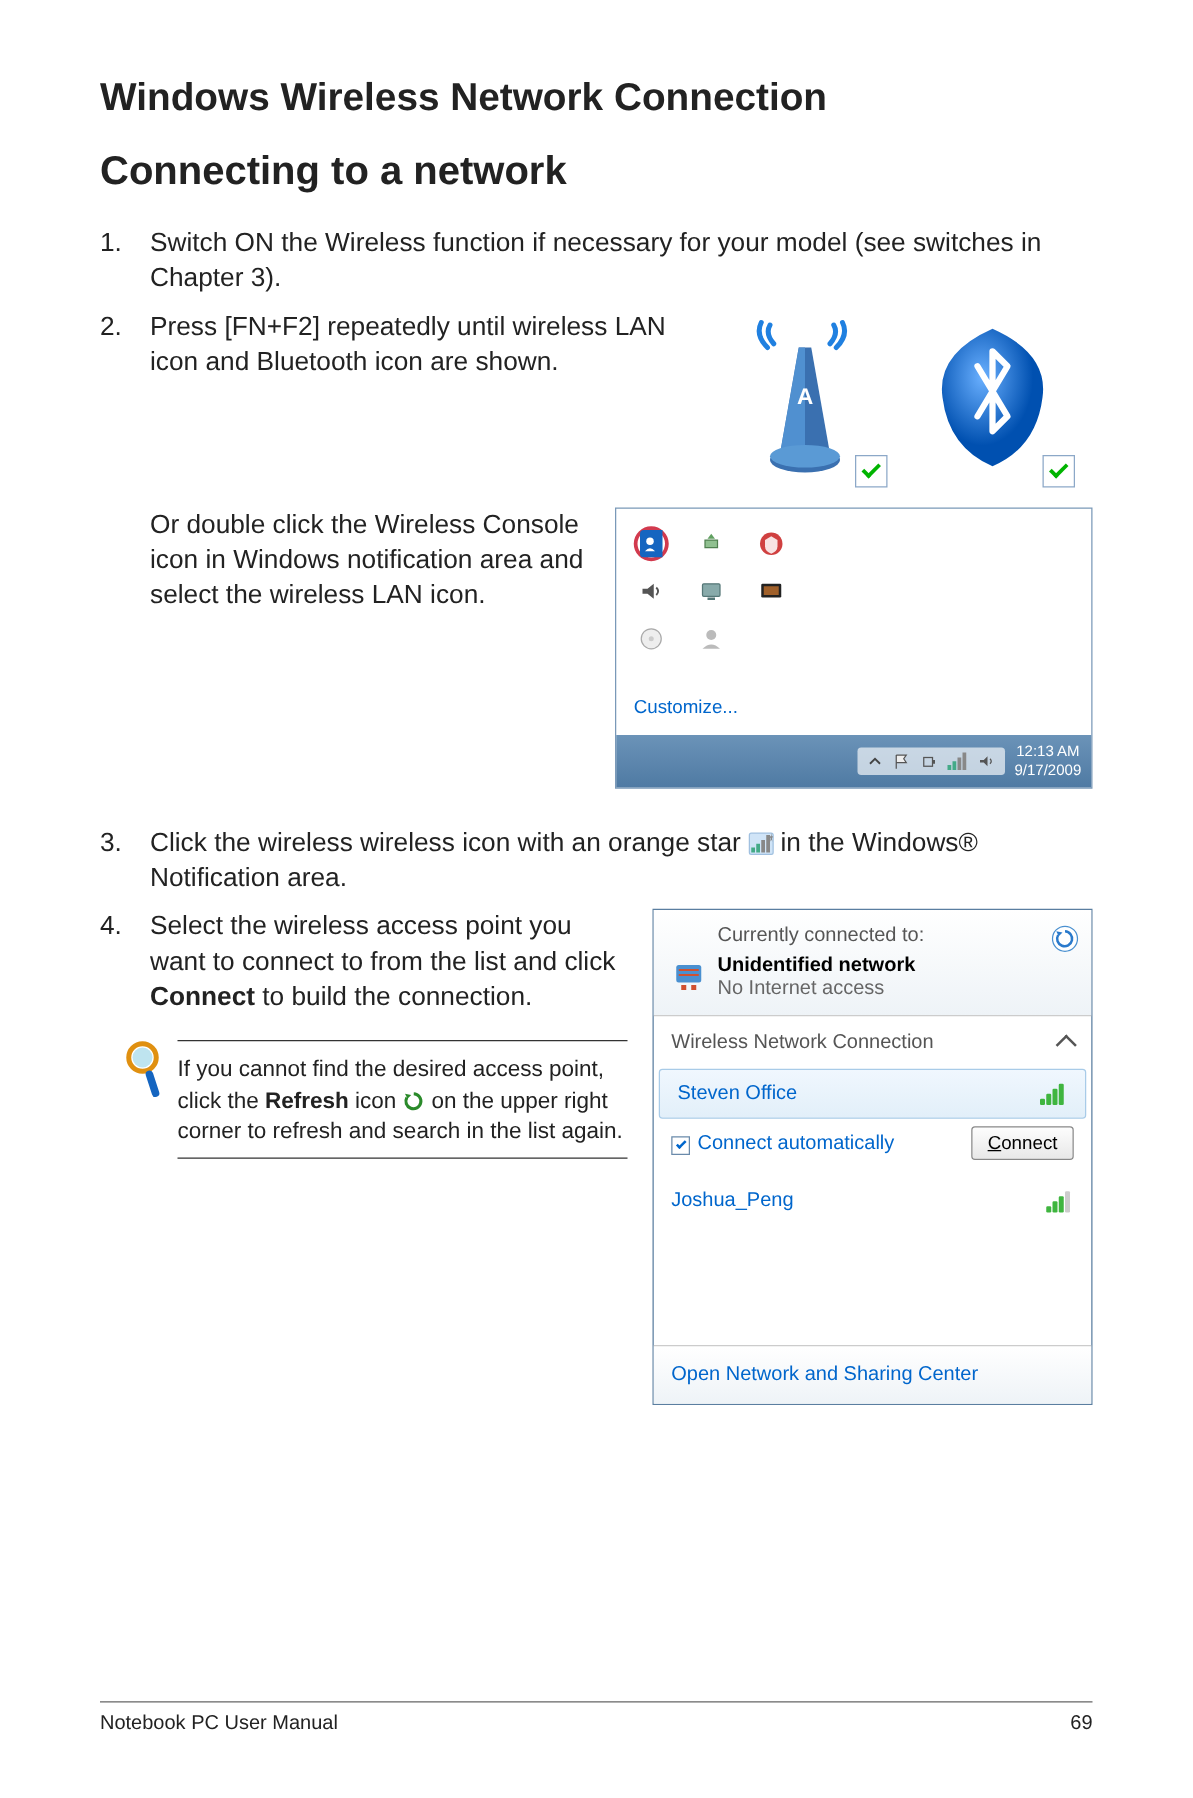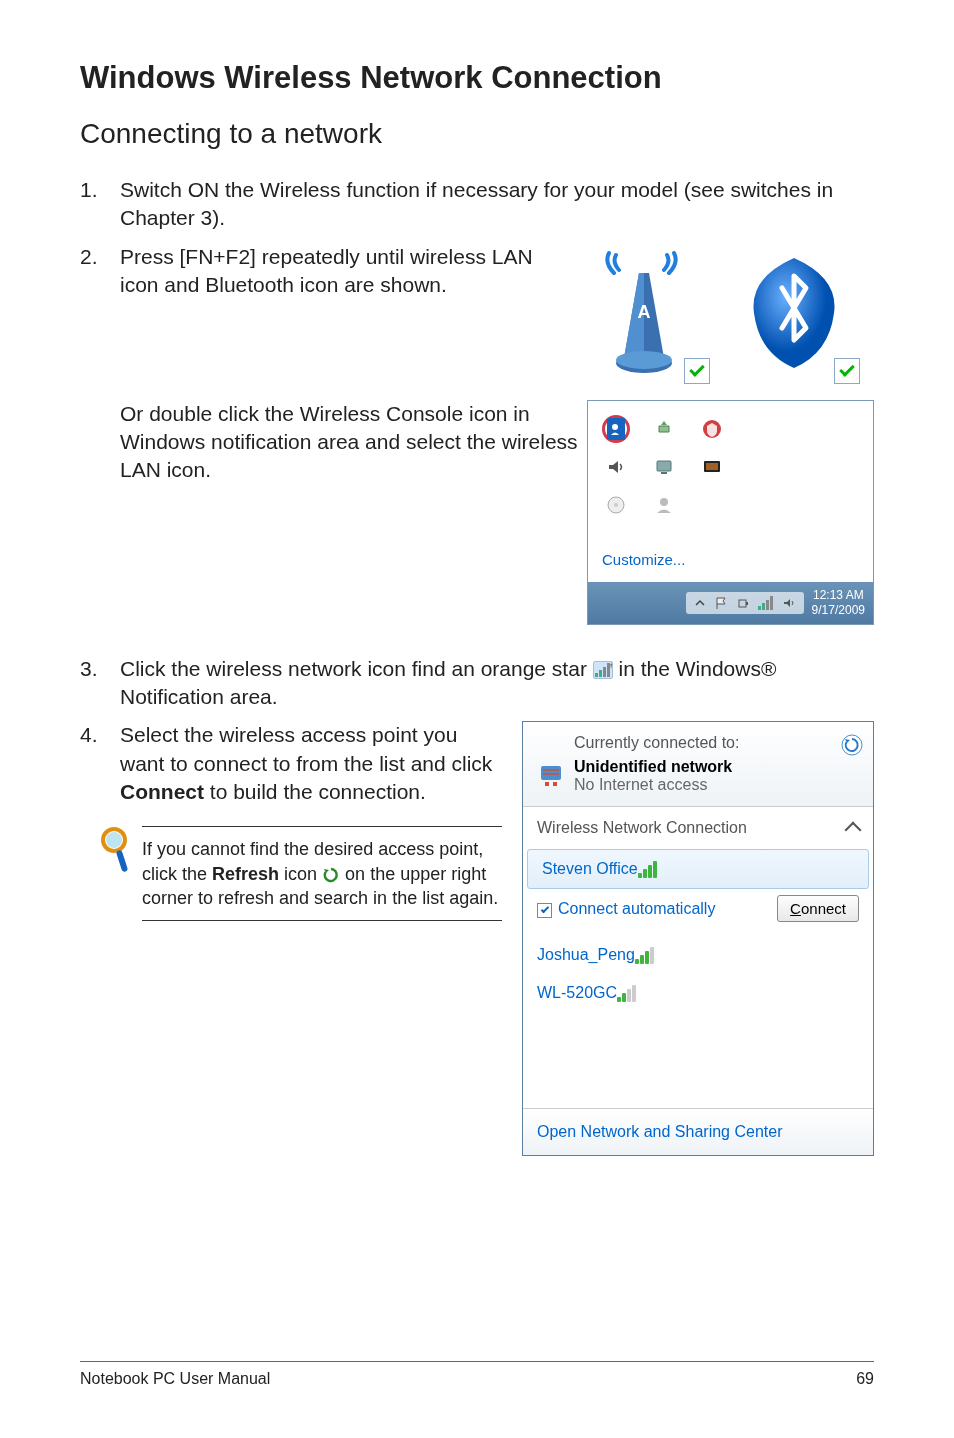--- a/index.html
+++ b/index.html
@@ -11,22 +11,22 @@
       padding: 60px 80px 30px 80px;
       position: relative;
       color: #222;
     }
     .title {
       font-size: 31px;
       font-weight: bold;
       margin-bottom: 22px;
     }
     .subtitle {
-      font-size: 28px;
-      font-weight: normal;
+      font-size: 32px;
+      font-weight: bold;
       margin-bottom: 26px;
     }
     .step-row {
       display: flex;
       margin-bottom: 10px;
       font-size: 21px;
       line-height: 1.35;
     }
     .step-num {
       width: 40px;
@@ -79,21 +79,21 @@
       gap: 4px;
       margin-bottom: 30px;
     }
     .section-3-text {
       flex: 1;
       font-size: 21px;
       line-height: 1.35;
       padding-left: 40px;
     }
     .tray-popup {
-      width: 287px;
+      width: 382px;
       background: #fff;
       border: 1px solid #7a99b8;
       position: relative;
     }
     .tray-icons-area {
       padding: 14px;
     }
     .tray-icons-row {
       display: flex;
       gap: 20px;
@@ -219,20 +219,21 @@
     .np-section-title {
       color: #555;
       padding: 12px 14px;
       display: flex;
       justify-content: space-between;
       align-items: center;
     }
     .np-net-row {
       padding: 10px 14px;
       display: flex;
+      justify-content: space-between;
       align-items: center;
       color: #0066cc;
     }
     .np-net-row.selected {
       background: linear-gradient(#f0f7fe, #e2eff9);
       border: 1px solid #a8cbe8;
       margin: 0 4px;
       border-radius: 3px;
     }
     .np-auto-row {
@@ -467,21 +468,21 @@
           <div>9/17/2009</div>
         </div>
       </div>
     </div>
   </div>
 </div>
 
 <div class="step-row">
   <div class="step-num">3.</div>
   <div class="step-content">
-    <span>Click the wireless network icon find an orange star </span>
+    <span>Click the wireless wireless icon with an orange star </span>
     <span class="inline-icon">
       <span class="bars-icon">
           <span></span>
           <span></span>
           <span></span>
           <span></span>
           <span class="orange-star"></span>
         </span>
     </span>
     <span> in the Windows® Notification area.</span>
@@ -567,29 +568,20 @@
 
     <div class="np-net-row">
       <span>Joshua_Peng</span>
       <div class="signal-bars sig-med">
           <span></span>
           <span></span>
           <span></span>
           <span></span>
         </div>
     </div>
-    <div class="np-net-row">
-      <span>WL-520GC</span>
-      <div class="signal-bars sig-med sig-med2">
-          <span></span>
-          <span></span>
-          <span></span>
-          <span></span>
-        </div>
-    </div>
 
     <div class="np-footer">Open Network and Sharing Center</div>
   </div>
 </div>
 
 <div class="footer-line">
   <span>Notebook PC User Manual</span>
   <span>69</span>
 </div>
 

